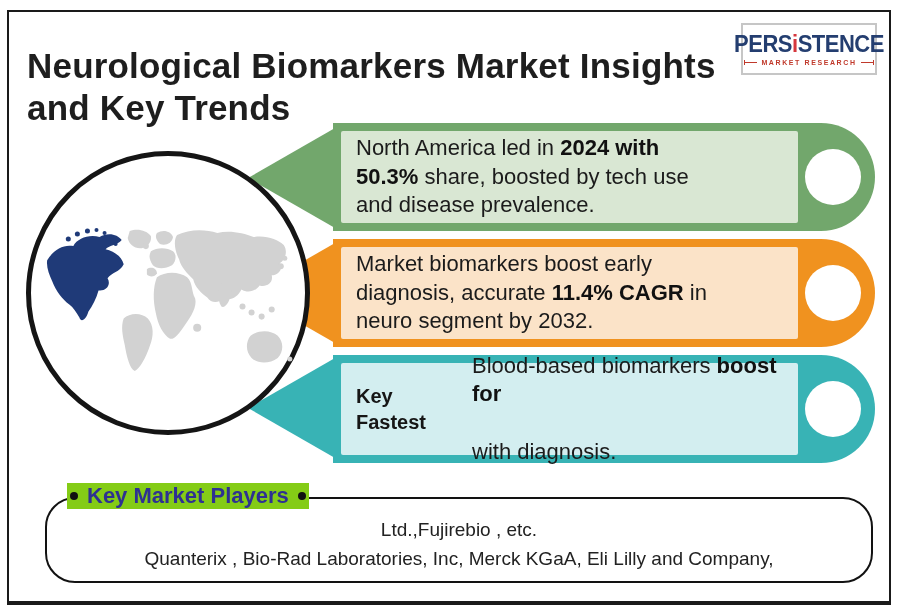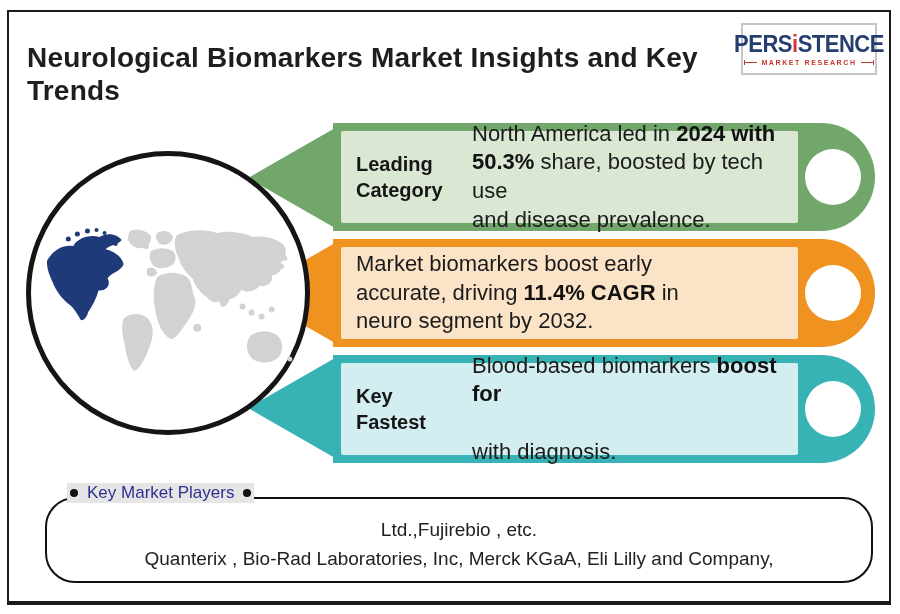--- a/index.html
+++ b/index.html
@@ -5,21 +5,21 @@
   html,body{margin:0;padding:0;background:#ffffff;}
   body{width:900px;height:614px;position:relative;overflow:hidden;
        font-family:"Liberation Sans","DejaVu Sans",sans-serif;color:#1c1c1c;}
 
   
   .frame{position:absolute;left:7px;top:10px;width:884px;height:595px;
          border:2px solid #1a1a1a;border-bottom-width:4px;box-sizing:border-box;background:#fff;}
 
   
   .title{position:absolute;left:27px;top:22px;width:695px;
-         font-size:28px;line-height:1.18;font-weight:600;color:#1e1e1e;letter-spacing:.2px;}
+         font-size:35px;line-height:1.18;font-weight:600;color:#1e1e1e;letter-spacing:.2px;}
   .logo{position:absolute;left:741px;top:23px;width:136px;height:52px;
         border:2px solid #c6c6c6;box-sizing:border-box;background:#fff;
         display:flex;flex-direction:column;align-items:center;justify-content:center;}
   .logo-word{font-size:22px;font-weight:700;letter-spacing:-.5px;color:#243e70;line-height:1;
              transform:scaleY(1.12);}
   .logo-word .red-i{color:#d6373d;}
   .logo-sub{margin-top:4px;display:flex;align-items:center;gap:4px;
             font-size:7px;font-weight:700;letter-spacing:1.6px;color:#c0392b;white-space:nowrap;}
   .logo-sub .rule{width:13px;height:1px;background:#c0392b;position:relative;}
   .logo-sub .rule::before{content:"";position:absolute;top:-2px;width:1px;height:5px;background:#c0392b;}
@@ -39,23 +39,23 @@
   .ribbon-inner{position:absolute;left:8px;top:8px;width:457px;height:92px;border-radius:2px;
                 display:flex;align-items:center;box-sizing:border-box;padding:0 0 0 15px;gap:16px;}
   .ribbon-label{flex:0 0 100px;font-size:20px;font-weight:700;line-height:1.3;color:#161616;}
   .ribbon-desc{flex:1;font-size:22px;line-height:1.3;color:#1b1b1b;}
   .ribbon-desc .b{font-weight:700;color:#111;}
   .cap-circle{position:absolute;left:472px;top:26px;width:56px;height:56px;border-radius:50%;background:#fff;}
 
   
   .players{position:absolute;left:45px;top:497px;width:828px;height:86px;z-index:1;
            border:2.5px solid #121212;border-radius:30px;box-sizing:border-box;background:#fff;}
-  .players-title{position:absolute;left:20px;top:-16px;background:#e5e5e5;padding:0 3px;
+  .players-title{position:absolute;left:20px;top:-16px;background:#84cc16;padding:0 3px;
                  display:flex;align-items:center;gap:9px;
-                 font-size:17px;font-weight:400;color:#2e3192;white-space:nowrap;}
+                 font-size:22px;font-weight:700;color:#2e3192;white-space:nowrap;}
   .players-title .dot{width:8px;height:8px;border-radius:50%;background:#111;}
   .players-text{position:absolute;left:0;right:0;top:50%;transform:translateY(-42%);
                 text-align:center;font-size:19px;line-height:1.5;color:#222;}
 </style>
 </head>
 <body>
 
 <div class="frame"></div>
 
 <h1 class="title">Neurological Biomarkers Market Insights and Key Trends</h1>
@@ -116,29 +116,28 @@
         <circle cx="61" cy="5" r="2"></circle>
       <circle cx="68" cy="9" r="2"></circle>
         <circle cx="25" cy="11" r="2.5"></circle>
       <circle cx="72" cy="16" r="2"></circle>
     </g>
   </svg>
 </div>
 
 <div class="ribbon" style="top: 123px; background: rgb(114, 167, 108);">
   <div class="ribbon-inner" style="background: rgb(217, 231, 211);">
-    <div class="ribbon-label">Leading Category</div>
     <p class="ribbon-desc"><span>North America led in </span><span class="b">2024 with</span><br><span class="b">50.3%</span><span> share, boosted by tech use</span><br><span>and disease prevalence.</span></p>
   </div>
   <div class="cap-circle"></div>
 </div>
 
 <div class="ribbon" style="top: 239px; background: rgb(240, 146, 31);">
   <div class="ribbon-inner" style="background: rgb(251, 227, 200);">
-    <p class="ribbon-desc"><span>Market biomarkers boost early</span><br><span>accurate, driving </span><span class="b">11.4% CAGR</span><span> in</span><br><span>neuro segment by 2032.</span></p>
+    <p class="ribbon-desc"><span>Market biomarkers boost early</span><br><span>diagnosis, accurate </span><span class="b">11.4% CAGR</span><span> in</span><br><span>neuro segment by 2032.</span></p>
   </div>
   <div class="cap-circle"></div>
 </div>
 
 <div class="ribbon" style="top: 355px; background: rgb(56, 179, 181);">
   <div class="ribbon-inner" style="background: rgb(211, 238, 240);">
     <div class="ribbon-label">Key Fastest</div>
     <p class="ribbon-desc"><span>Blood-based biomarkers </span><span class="b">boost for</span><br><br><span>with diagnosis.</span></p>
   </div>
   <div class="cap-circle"></div>

